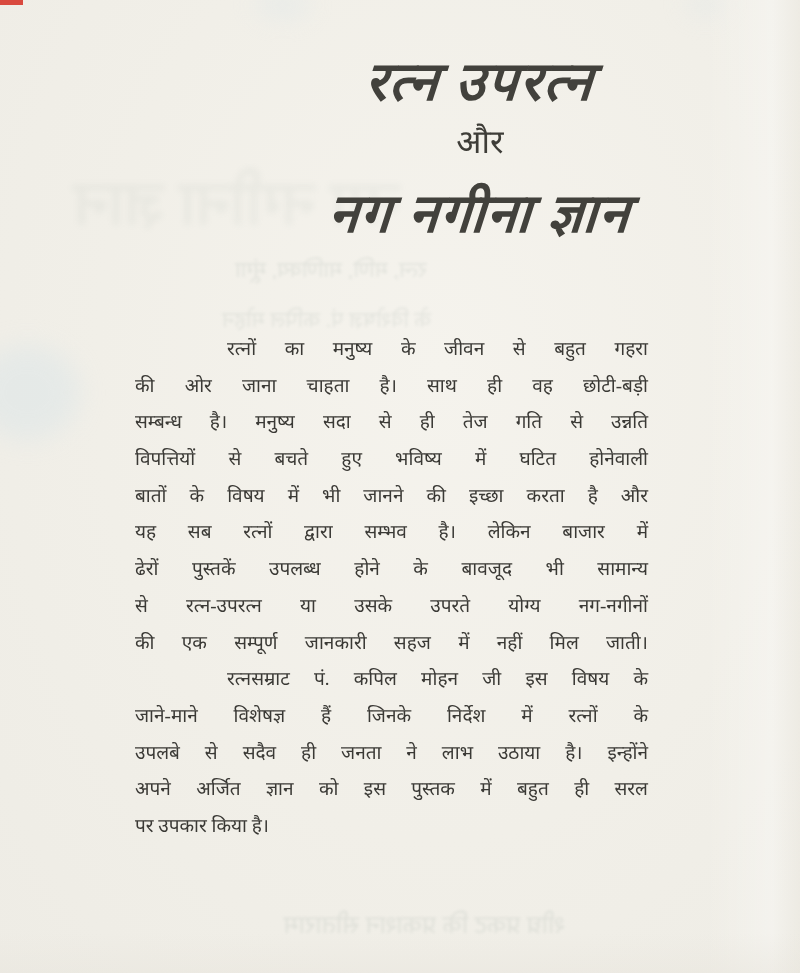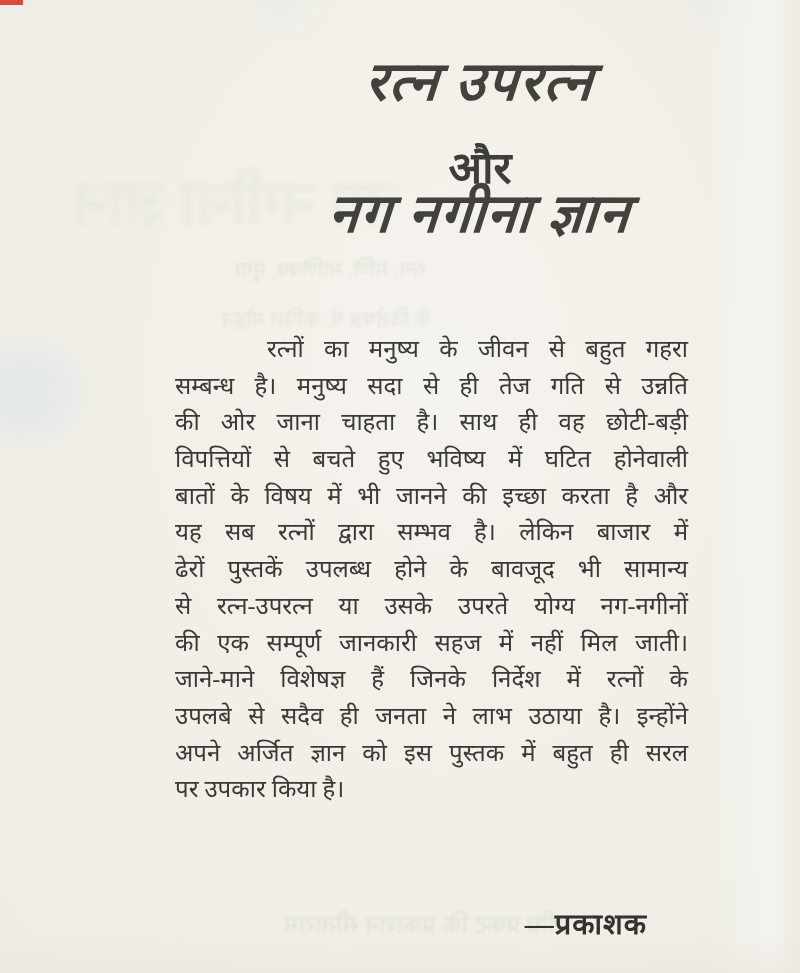--- a/index.html
+++ b/index.html
@@ -29,26 +29,26 @@
     background:#d9493e;
   }
   
   .title-wrap { position:absolute; left:160px; width:640px; text-align:center; color:#42413c; }
   .title-main {
     font-weight:bold; font-style:italic;
     font-size:54px; letter-spacing:2px;
     transform:skewX(-4deg);
   }
   #title1 { top:42px; }
-  #connector { top:136px; font-size:44px; color:#3e3d38; font-style:normal; font-weight:700; }
+  #connector { top:118px; font-size:33px; color:#3e3d38; font-style:normal; font-weight:400; }
   #title2 { top:174px; }
   
   .body-text {
     position:absolute; left:135px; top:331px; width:513px;
-    font-size:24px; color:#3a3935;margin-left:40px;
+    font-size:19px; color:#3a3935;
   }
   .line {
     height:36.7px; line-height:36.7px;
     text-align:justify; text-align-last:justify;
     white-space:normal; overflow:visible;
   }
   .line.indent { padding-left:92px; }
   .line.short { text-align:center; text-align-last:left; }
   .signature {
     position:absolute; right:153px; top:903px;
@@ -92,31 +92,31 @@
   <div class="blob" id="blob-top2"></div>
 
   <div class="corner-mark"></div>
 
   <div class="title-wrap title-main" id="title1">रत्न उपरत्न</div>
   <div class="title-wrap" id="connector">और</div>
   <div class="title-wrap title-main" id="title2">नग नगीना ज्ञान</div>
 
   <div class="body-text">
     <div class="line indent">रत्नों का मनुष्य के जीवन से बहुत गहरा</div>
+    <div class="line">की ओर जाना चाहता है। साथ ही वह छोटी-बड़ी</div>
     <div class="line">सम्बन्ध है। मनुष्य सदा से ही तेज गति से उन्नति</div>
-    <div class="line">की ओर जाना चाहता है। साथ ही वह छोटी-बड़ी</div>
     <div class="line">विपत्तियों से बचते हुए भविष्य में घटित होनेवाली</div>
     <div class="line">बातों के विषय में भी जानने की इच्छा करता है और</div>
     <div class="line">यह सब रत्नों द्वारा सम्भव है। लेकिन बाजार में</div>
     <div class="line">ढेरों पुस्तकें उपलब्ध होने के बावजूद भी सामान्य</div>
     <div class="line">से रत्न-उपरत्न या उसके उपरते योग्य नग-नगीनों</div>
     <div class="line">की एक सम्पूर्ण जानकारी सहज में नहीं मिल जाती।</div>
+    <div class="line indent">रत्नसम्राट पं. कपिल मोहन जी इस विषय के</div>
     <div class="line">जाने-माने विशेषज्ञ हैं जिनके निर्देश में रत्नों के</div>
     <div class="line">उपलबे से सदैव ही जनता ने लाभ उठाया है। इन्होंने</div>
     <div class="line">अपने अर्जित ज्ञान को इस पुस्तक में बहुत ही सरल</div>
     <div class="line short">पर उपकार किया है।</div>
   </div>
 
-  <div class="signature">—प्रकाशक</div>
 
   <div class="sheen-right"></div>
   <div class="sheen-bottom"></div>
 </div>
 
 </body></html>

